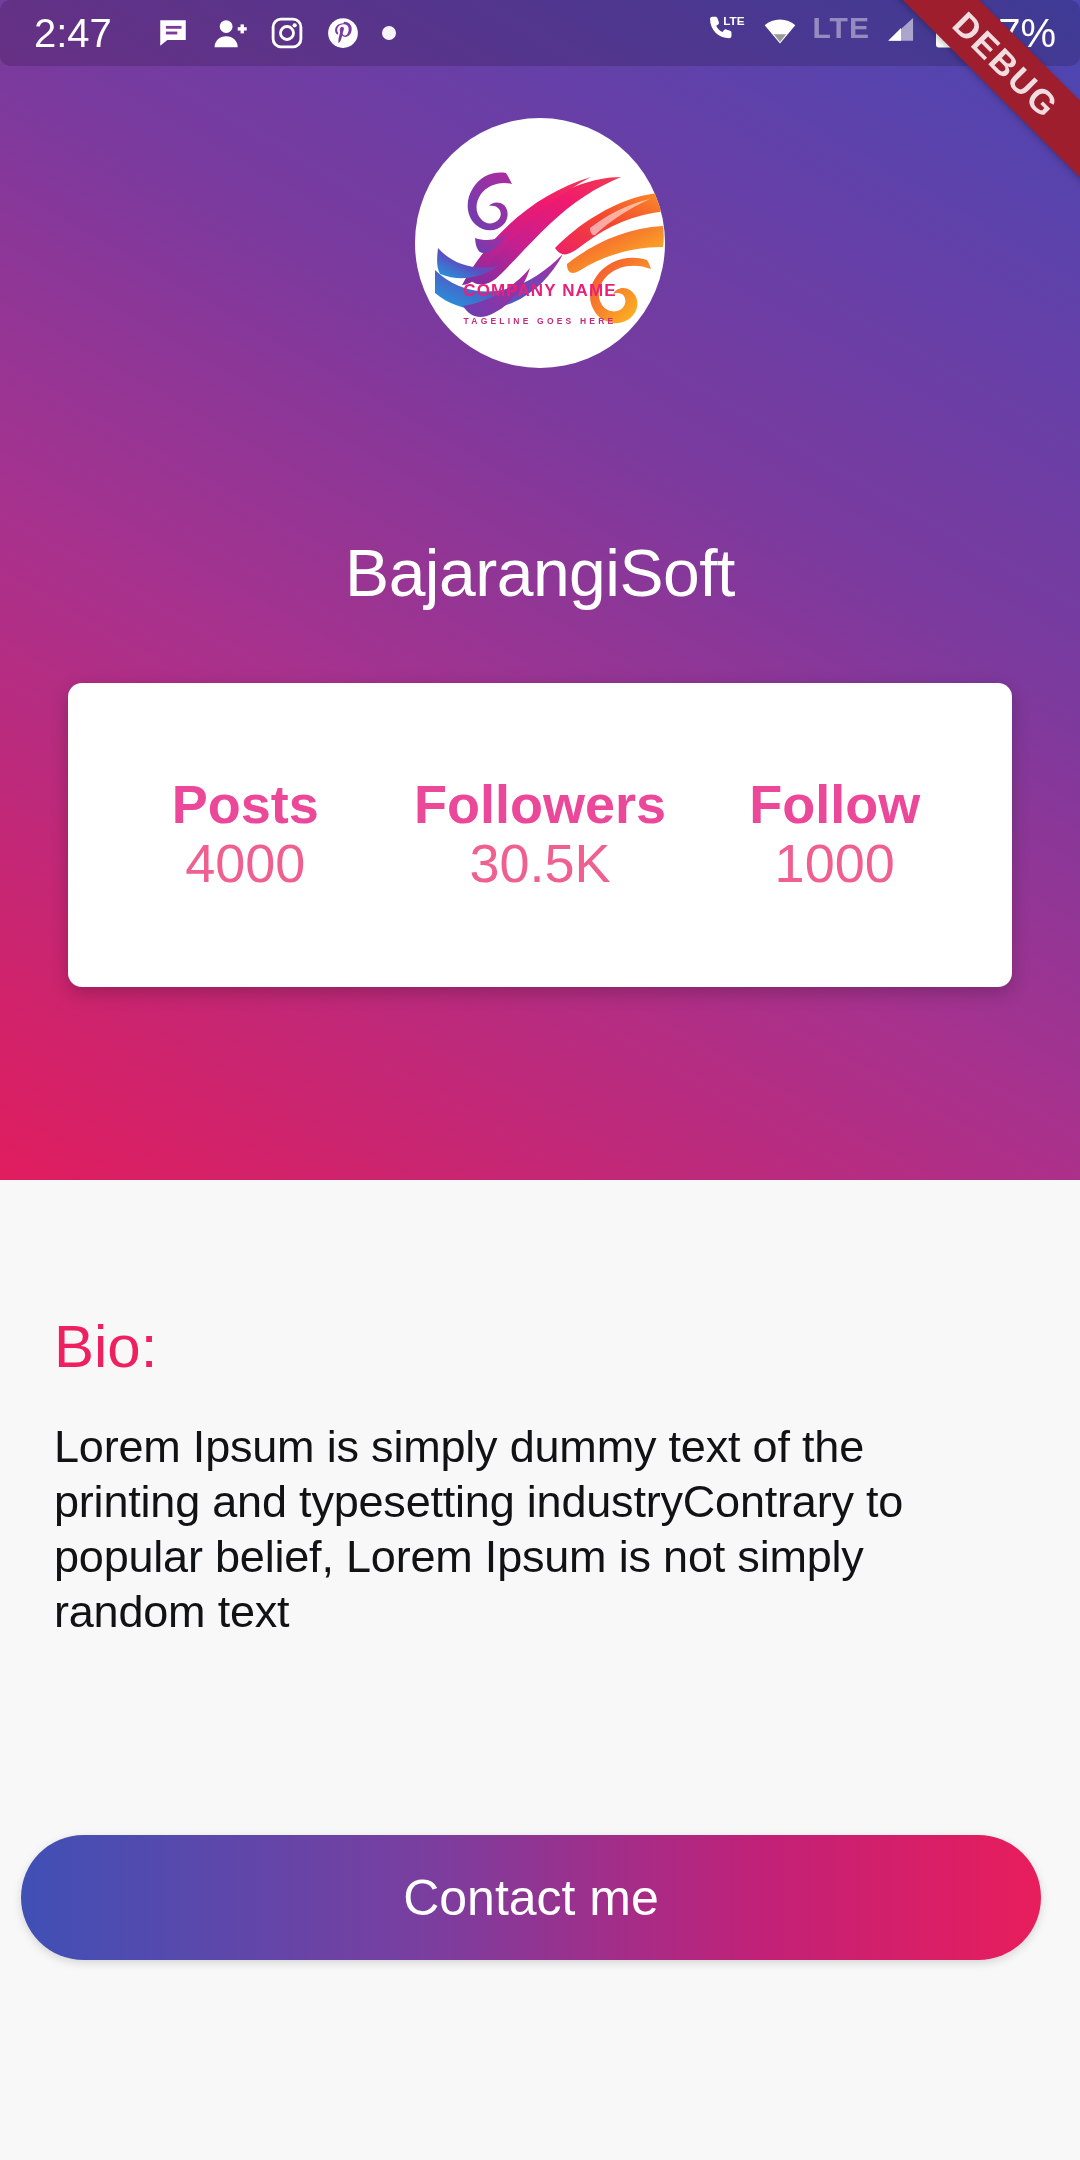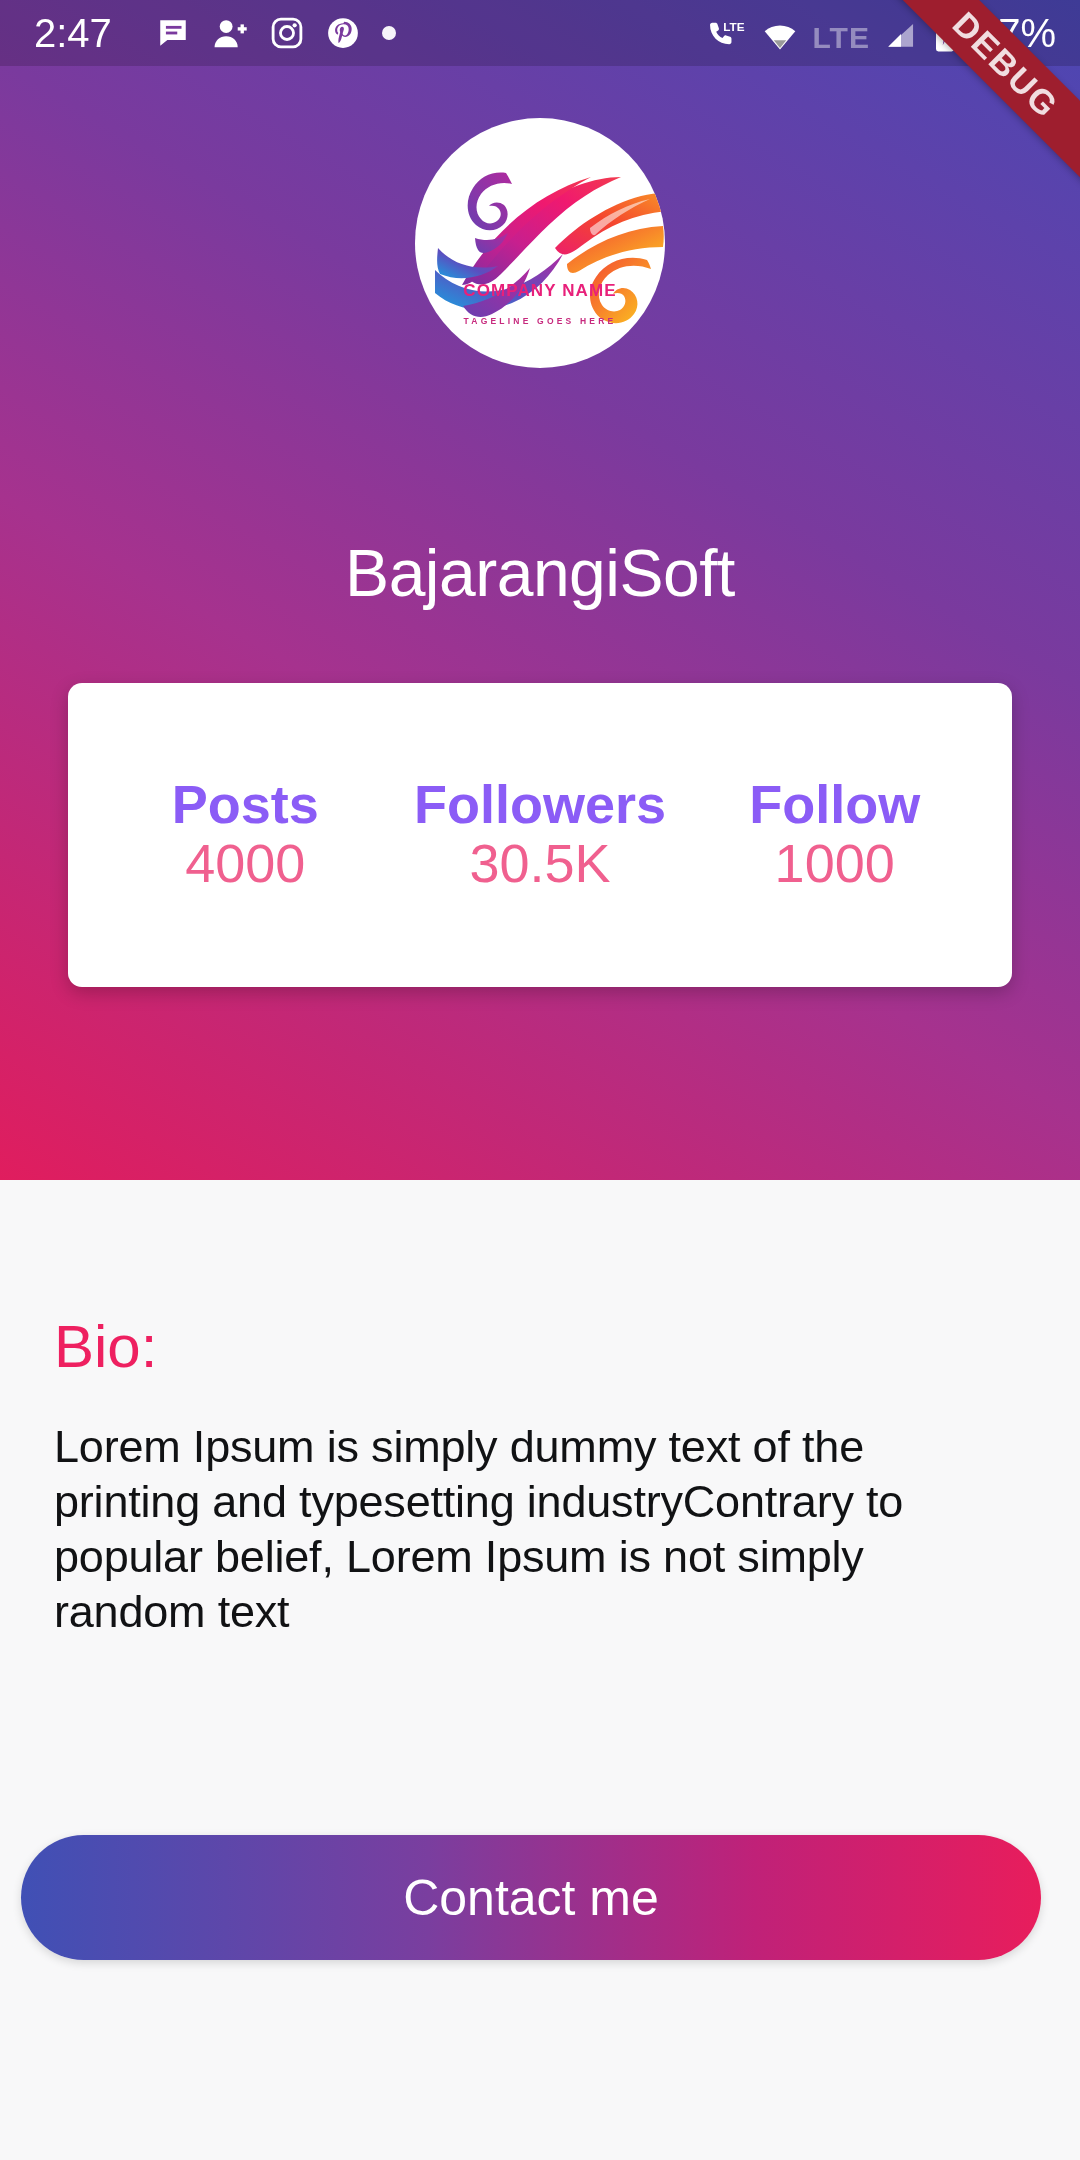--- a/index.html
+++ b/index.html
@@ -18,28 +18,29 @@
     overflow:hidden;
   }
 
   
   .statusbar {
     position:absolute; left:0; top:0; width:1080px; height:66px;
     display:flex; align-items:center;
     padding:0 24px 0 34px;
     background:rgba(0,0,0,0.16);
     z-index:6;
+    border-radius:10px;
   }
   .sb-time {
     color:#fff; font-size:40px; font-weight:400; letter-spacing:0px;
     line-height:1; margin-right:22px;
   }
   .sb-left { display:flex; align-items:center; gap:22px; flex:0 0 auto; }
   .sb-spacer { flex:1 1 auto; }
-  .sb-right { display:flex; align-items:flex-end; gap:14px; }
+  .sb-right { display:flex; align-items:flex-start; gap:14px; }
   .sb-icon { display:block; }
   .sb-dot { width:14px; height:14px; border-radius:50%; background:#fff; opacity:.95; }
   .sb-batt-text {
     color:#fff; font-size:40px; font-weight:400; margin-left:4px; line-height:1;
   }
 
   
   .debug-ribbon {
     position:absolute; z-index:9;
     top:38px; right:-66px;
@@ -89,21 +90,21 @@
   .stats-card {
     position:absolute; left:68px; top:683px;
     width:944px; height:304px;
     background:#ffffff; border-radius:14px;
     box-shadow:0 6px 18px rgba(0,0,0,0.22);
     display:flex; align-items:center; justify-content:space-around;
     padding:0 30px;
   }
   .stat { text-align:center; flex:1 1 0; }
   .stat-label {
-    font-size:54px; font-weight:700; color:#8b5cf6;
+    font-size:54px; font-weight:700; color:#ec4899;
     line-height:1.05; display:block;
   }
   .stat-value {
     font-size:54px; font-weight:400; color:#f0608f;
     line-height:1.15; display:block; 
   }
 
   
   .content {
     position:absolute; left:0; top:1180px; width:924px; height:980px;

